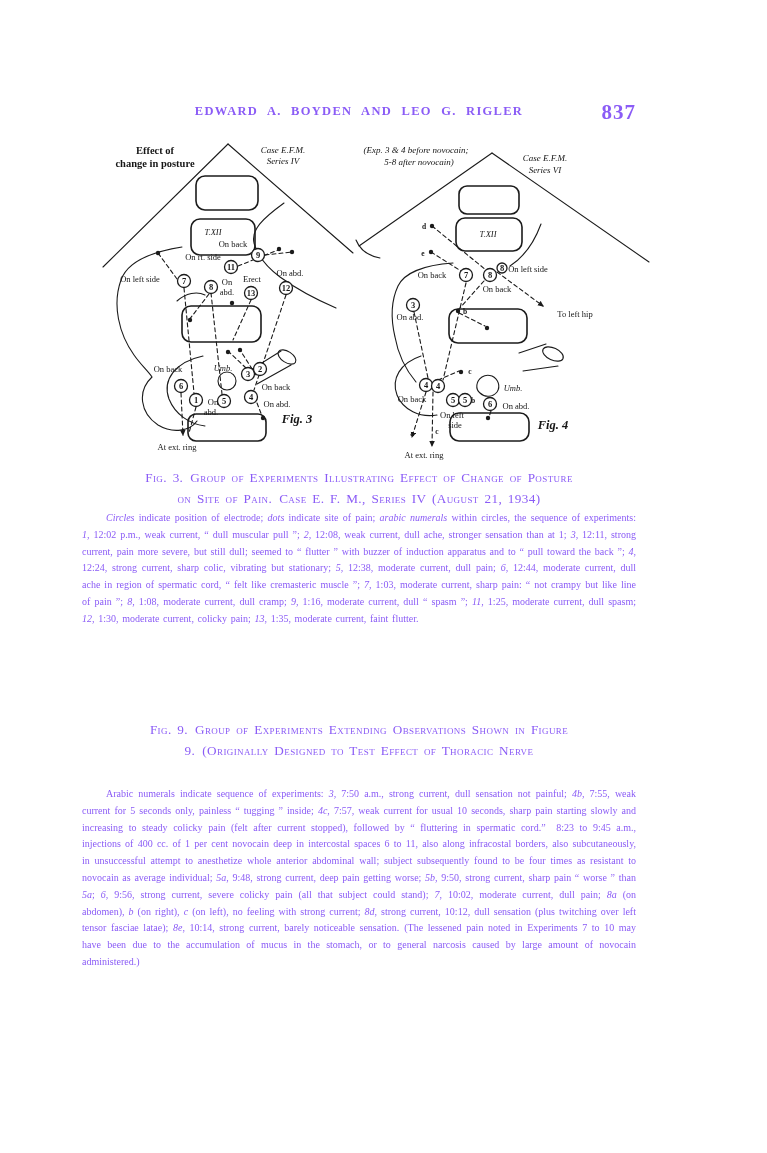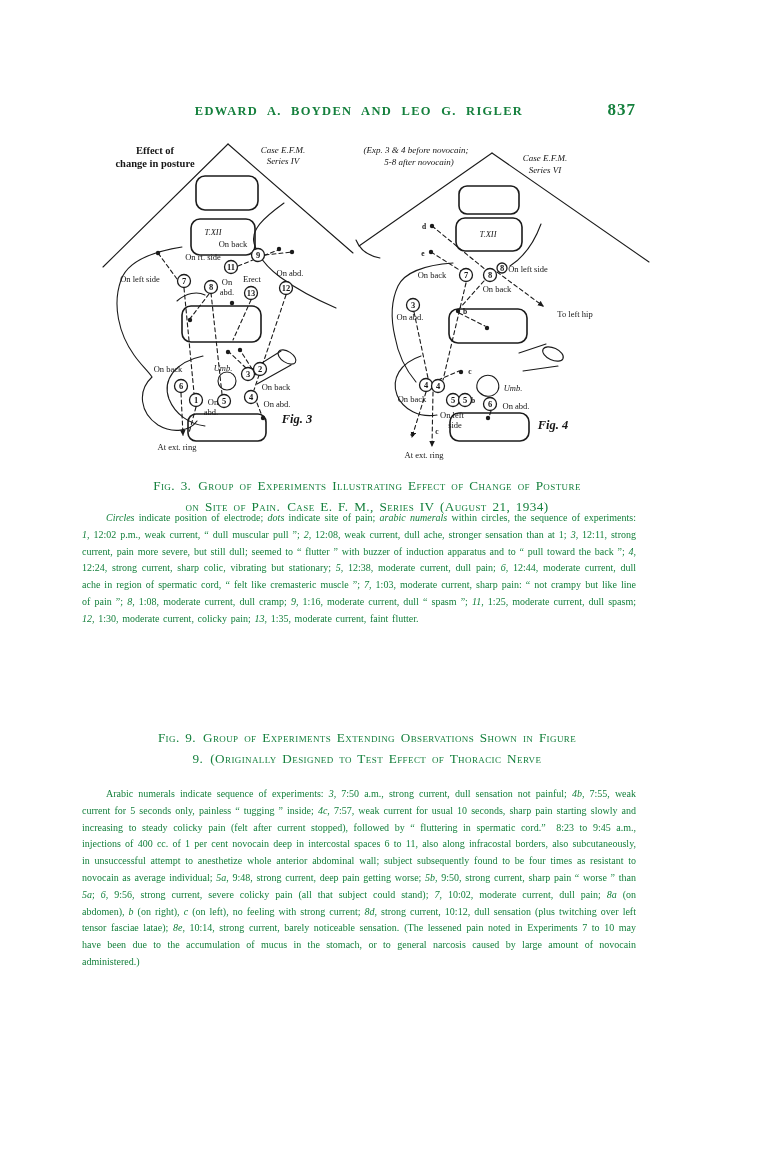--- a/index.html
+++ b/index.html
@@ -1,32 +1,32 @@
 <!DOCTYPE html>
 <html><head>
 <meta charset="utf-8">
 <style>
   html,body { margin:0; padding:0; background:#e8e8e8; }
   .page {
     position:relative; width:767px; height:1153px; margin:0 auto;
     background:#ffffff; overflow:hidden;
-    font-family:"Liberation Serif", serif; color:#15803d;
+    font-family:"Liberation Serif", serif; color:#8b5cf6;
   }
   .running-title {
     position:absolute; left:82px; top:104px; width:554px;
     text-align:center; font-size:12.5px; font-weight:bold;
     letter-spacing:1.3px; word-spacing:5px;
   }
   .page-number {
     position:absolute; left:82px; top:100px; width:554px;
-    text-align:right; font-size:17px; font-weight:bold; letter-spacing:1px;
+    text-align:right; font-size:21px; font-weight:bold; letter-spacing:1px;
   }
   .plate { position:absolute; left:85px; top:138px; }
   .caption {
-    position:absolute; left:82px; width:554px; margin:8px;
+    position:absolute; left:82px; width:554px; margin:0;
     text-align:center; font-variant:small-caps;
     font-size:13.2px; line-height:20.5px; letter-spacing:0.4px; word-spacing:2px;
   }
   .body-para {
     position:absolute; left:82px; width:554px; margin:0;
     text-align:justify; font-size:10px; line-height:16.8px;
     text-indent:24px; word-spacing:1.2px;
   }
   .body-para i { font-style:italic; }
 

